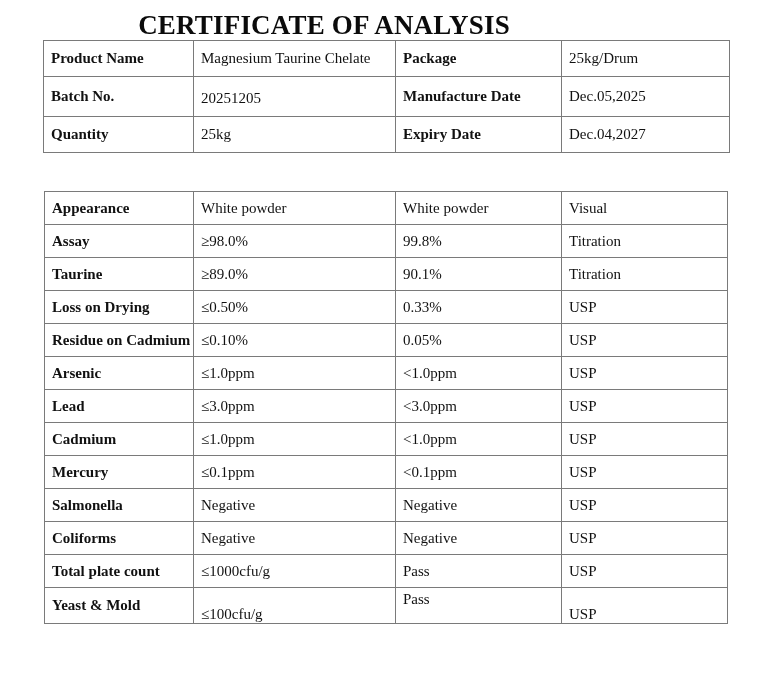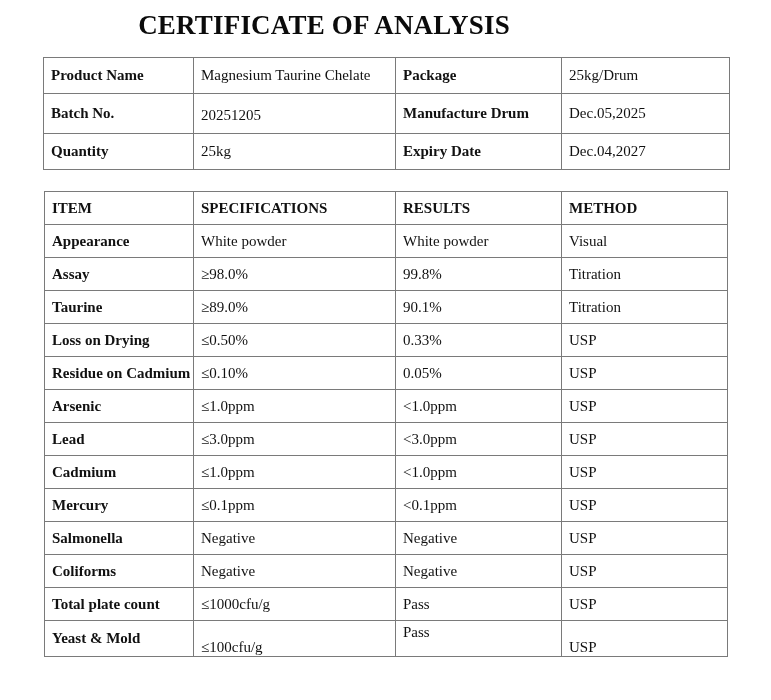--- a/index.html
+++ b/index.html
@@ -35,21 +35,21 @@
     td {
       border: 1.5px solid #7a7a7a;
       padding: 0 0 0 7px;
       font-size: 15px;
       white-space: nowrap;
       overflow: hidden;
       vertical-align: middle;
     }
     .info-table {
       left: 43px;
-      top: 57px;
+      top: 40px;
       width: 686px;
     }
     .info-table td {
       height: 35px;
       padding-left: 7px;
     }
     .results-table {
       left: 44px;
       top: 191px;
       width: 683px;
@@ -78,46 +78,40 @@
   <tbody>
     <tr>
       <td class="bold">Product Name</td>
       <td>Magnesium Taurine Chelate</td>
       <td class="bold">Package</td>
       <td>25kg/Drum</td>
     </tr>
     <tr>
       <td class="bold">Batch No.</td>
       <td style="padding-top:4px">20251205</td>
-      <td class="bold">Manufacture Drum</td>
+      <td class="bold">Manufacture Date</td>
       <td>Dec.05,2025</td>
     </tr>
     <tr>
       <td class="bold">Quantity</td>
       <td>25kg</td>
       <td class="bold">Expiry Date</td>
       <td>Dec.04,2027</td>
     </tr>
   </tbody>
 </table>
 
 <table class="results-table">
   <colgroup>
     <col style="width:149px">
     <col style="width:202px">
     <col style="width:166px">
     <col style="width:166px">
   </colgroup>
   <tbody>
-    <tr class="head">
-      <td>ITEM</td>
-      <td>SPECIFICATIONS</td>
-      <td>RESULTS</td>
-      <td>METHOD</td>
-    </tr>
     <tr>
       <td class="bold">Appearance</td>
       <td>White powder</td>
       <td>White powder</td>
       <td>Visual</td>
     </tr>
     <tr>
       <td class="bold">Assay</td>
       <td>≥98.0%</td>
       <td>99.8%</td>

